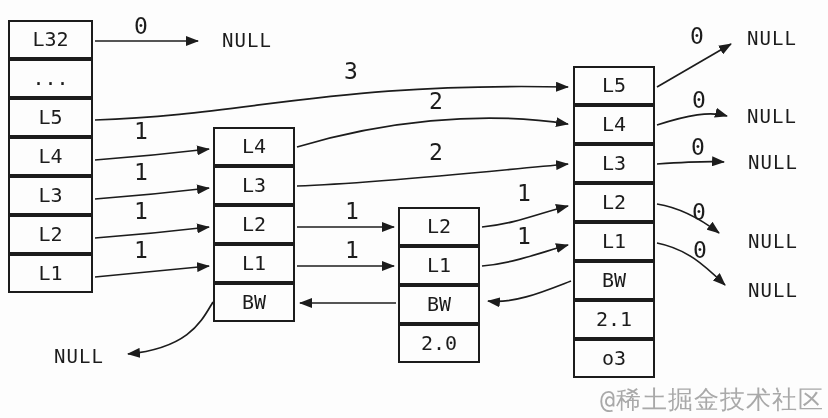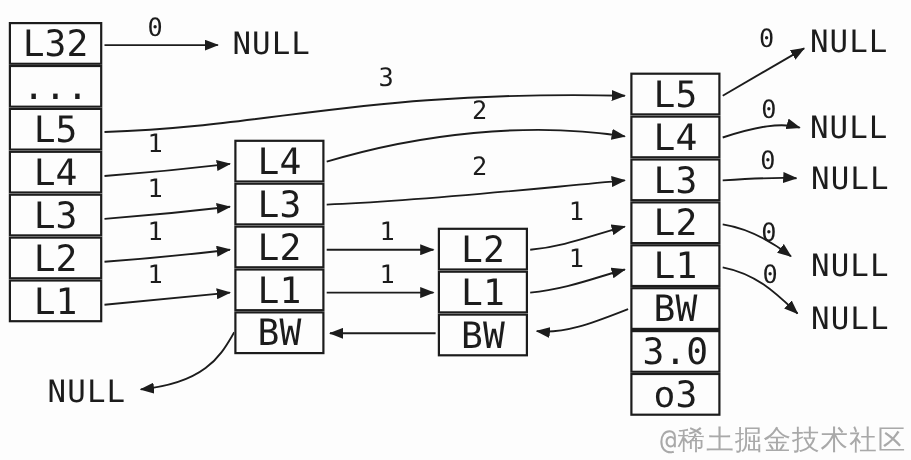--- a/index.html
+++ b/index.html
@@ -18,33 +18,33 @@
     stroke: var(--line, #1c1c1c);
     stroke-width: 1.7;
   }
   #ah path { fill: var(--line, #1c1c1c); }
   .node { position:absolute; }
   .cell {
     height:39px;
     border:2px solid var(--line, #1c1c1c);
     background: var(--background, #fdfdfd);
     display:flex; align-items:center; justify-content:center;
-    font-size:33px;
+    font-size:20px;
     line-height:35px;
     white-space:pre;
   }
   .num {
     position:absolute;
     transform:translate(-50%,-50%);
     font-size:23px;
   }
   .null {
     position:absolute;
     transform:translate(-50%,-50%);
-    font-size:28px;
+    font-size:19px;
     letter-spacing:1px;
   }
   .watermark {
     position:absolute;
     right:4px;
     top:383px;
     font-size:25px;
     color: var(--watermark, #a9a9a9);
     letter-spacing:1px;
   }
@@ -97,30 +97,31 @@
     <div class="cell">L3</div>
     <div class="cell">L2</div>
     <div class="cell">L1</div>
     <div class="cell">BW</div>
   </div>
 
   <div class="node" style="left:398px; top:207px; width:82px;">
     <div class="cell">L2</div>
     <div class="cell">L1</div>
     <div class="cell">BW</div>
+    <div class="cell">2.0</div>
   </div>
 
   <div class="node" style="left:573px; top:66px; width:82px;">
     <div class="cell">L5</div>
     <div class="cell">L4</div>
     <div class="cell">L3</div>
     <div class="cell">L2</div>
     <div class="cell">L1</div>
     <div class="cell">BW</div>
-    <div class="cell">3.0</div>
+    <div class="cell">2.1</div>
     <div class="cell">o3</div>
   </div>
 
   <span class="num" style="left:141px; top:26px;">0</span>
   <span class="num" style="left:351px; top:71px;">3</span>
   <span class="num" style="left:141px; top:131px;">1</span>
   <span class="num" style="left:141px; top:172px;">1</span>
   <span class="num" style="left:141px; top:211px;">1</span>
   <span class="num" style="left:141px; top:250px;">1</span>
   <span class="num" style="left:436px; top:101px;">2</span>

